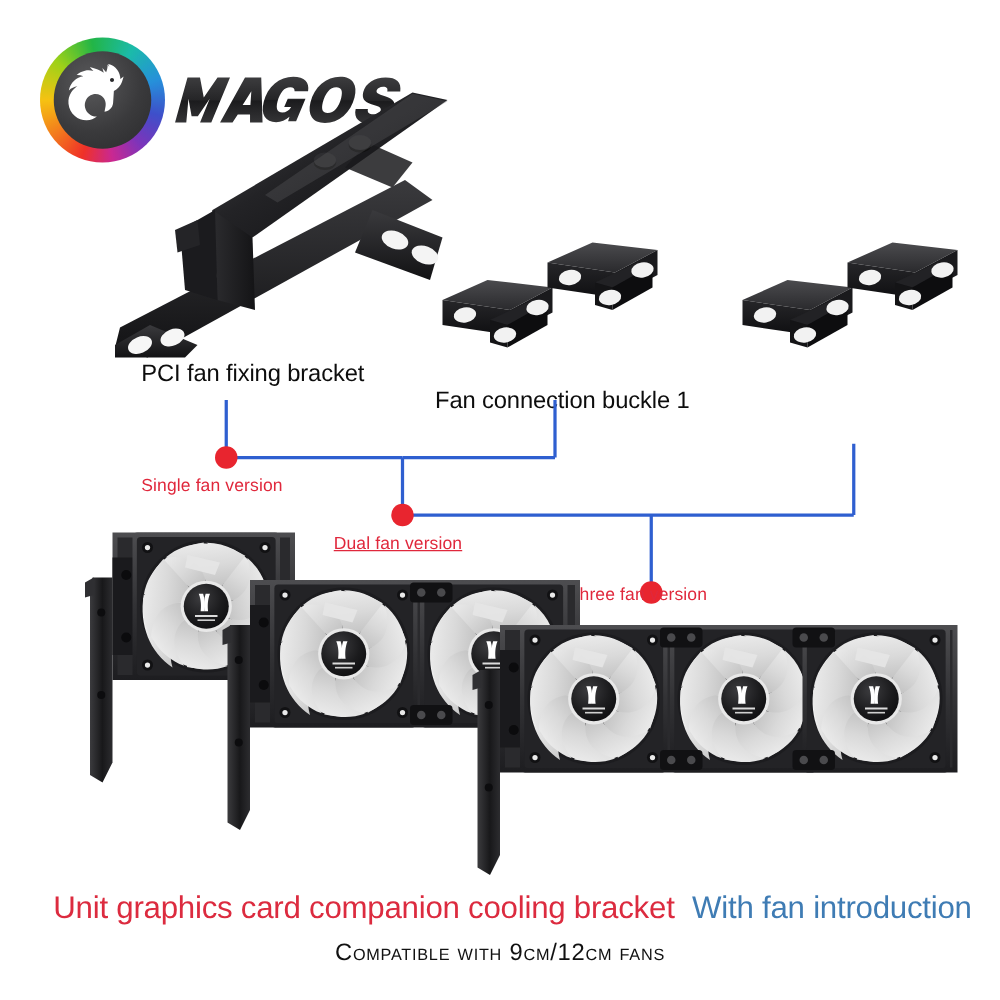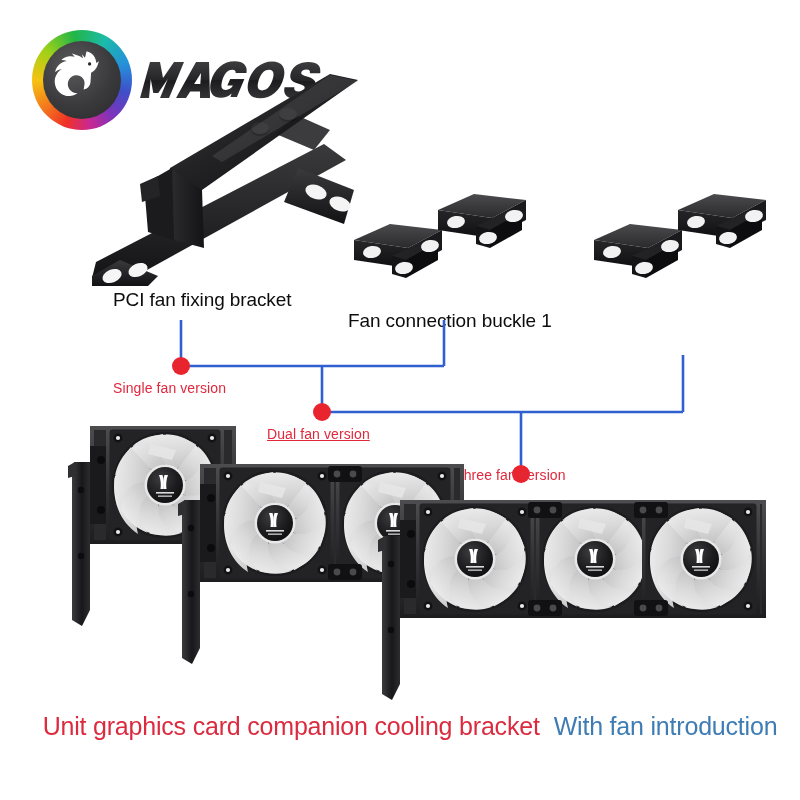--- a/index.html
+++ b/index.html
@@ -364,14 +364,15 @@
         <circle cx="599" cy="98" r="3.4" fill="#4a4a4d"></circle>
       <rect x="574" y="188" width="34" height="16" rx="3" fill="#111113"></rect>
       <circle cx="583" cy="196" r="3.4" fill="#4a4a4d"></circle>
         <circle cx="599" cy="196" r="3.4" fill="#4a4a4d"></circle>
     </g>
   </svg>
 
   <div id="caption-row">
     <span class="cap-red">Unit graphics card companion cooling bracket</span><span class="cap-blue">With fan introduction</span>
   </div>
+  <div id="subcaption">Compatible with 9cm/12cm fans</div>
 
 </div>
 
 </body></html>

